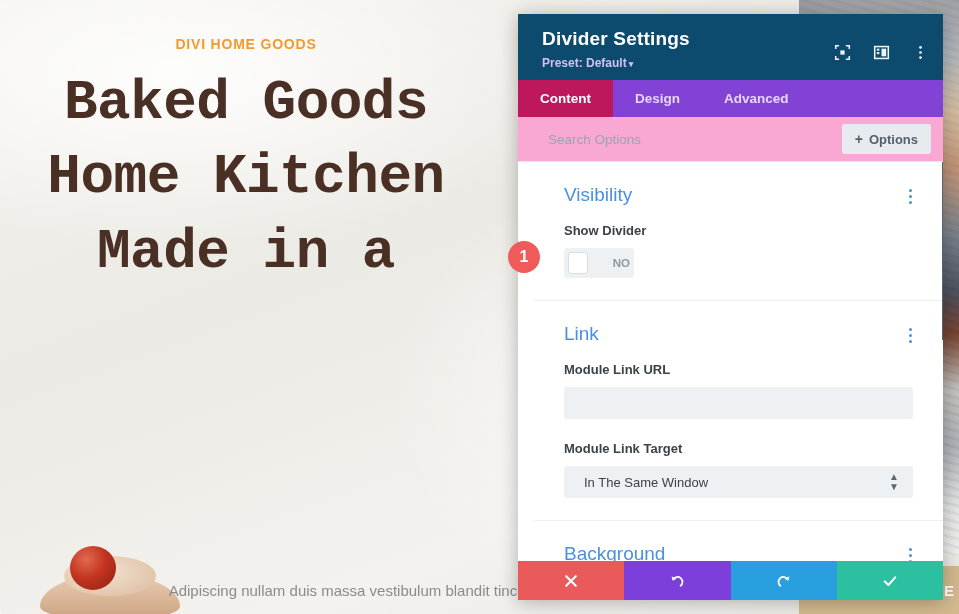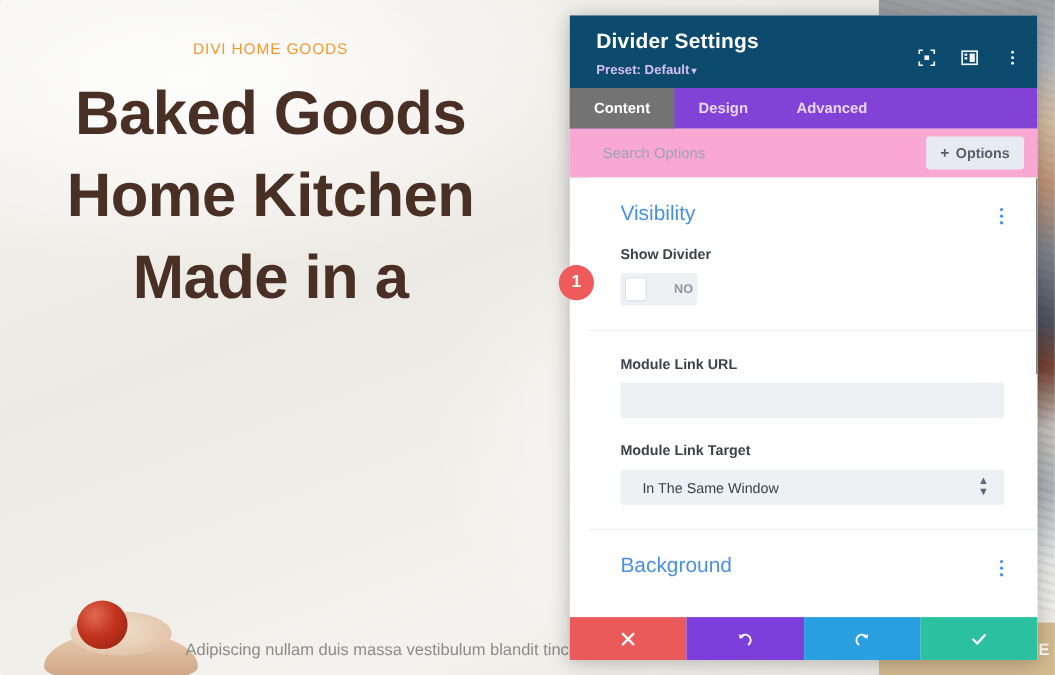--- a/index.html
+++ b/index.html
@@ -26,25 +26,25 @@
       linear-gradient(68deg, rgba(255,255,255,.55) 0 2px, transparent 2px 57px),
       linear-gradient(23deg, rgba(0,0,0,.022) 0 1px, transparent 1px 83px);
     opacity: .7; pointer-events: none;
   }
 
   .hero {
     position: absolute; left: 0; top: 36px; width: 492px;
     text-align: center; z-index: 2;
   }
   .eyebrow {
-    color: #f29a2e; font-weight: normal; font-size: 14px;
+    color: #f29a2e; font-weight: bold; font-size: 14px;
     letter-spacing: .8px; margin-bottom: 14px;
   }
   .hero-title {
-    font-family: Liberation Sans, sans-serif;
+    font-family: Liberation Mono, monospace;
     color: #4a2f24; font-weight: bold;
     font-size: 56px; line-height: 1.33;
     letter-spacing: -.5px;
   }
 
   .hero-sub {
     position: absolute; left: 0; top: 582px; width: 760px;
     text-align: center; font-size: 15px; color: #8b8b88; z-index: 2;
   }
 
@@ -134,21 +134,21 @@
   }
   .hdr-icon { width: 17px; height: 17px; opacity: .95; cursor: pointer; }
 
   .tabs {
     display: flex; background: #8242d6; flex: 0 0 auto;
   }
   .tab {
     padding: 11px 22px; color: #e6d7f7;
     font-size: 13.5px; font-weight: bold; cursor: pointer;
   }
-  .tab.active { background: #737373; color: #fff; }
+  .tab.active { background: #be185d; color: #fff; }
 
   .search-row {
     display: flex; align-items: center; justify-content: space-between;
     background: #f9a8d4; border-bottom: 1px solid #e3e7ec;
     padding: 7px 12px 7px 30px; flex: 0 0 auto;
   }
   .search-input {
     border: none; background: transparent; outline: none;
     font-size: 13.5px; color: #4a4a4a; width: 260px;
     font-family: "Liberation Sans", sans-serif;
@@ -333,20 +333,28 @@
       <div class="field-block">
         <div class="field-label">Show Divider</div>
         <div class="toggle-wrap">
           <div class="toggle-knob"></div>
           <div class="toggle-label">NO</div>
         </div>
       </div>
     </div>
 
     <div class="section">
+      <div class="section-head">
+        <div class="section-title">Link</div>
+        <div class="dots-v">
+            <i></i>
+            <i></i>
+            <i></i>
+          </div>
+      </div>
 
       <div class="field-block">
         <div class="field-label">Module Link URL</div>
         <input class="text-input" type="text" value="" style="">
       </div>
 
       <div class="field-block">
         <div class="field-label">Module Link Target</div>
         <div class="select-wrap">
           <div class="select-box">In The Same Window</div>

